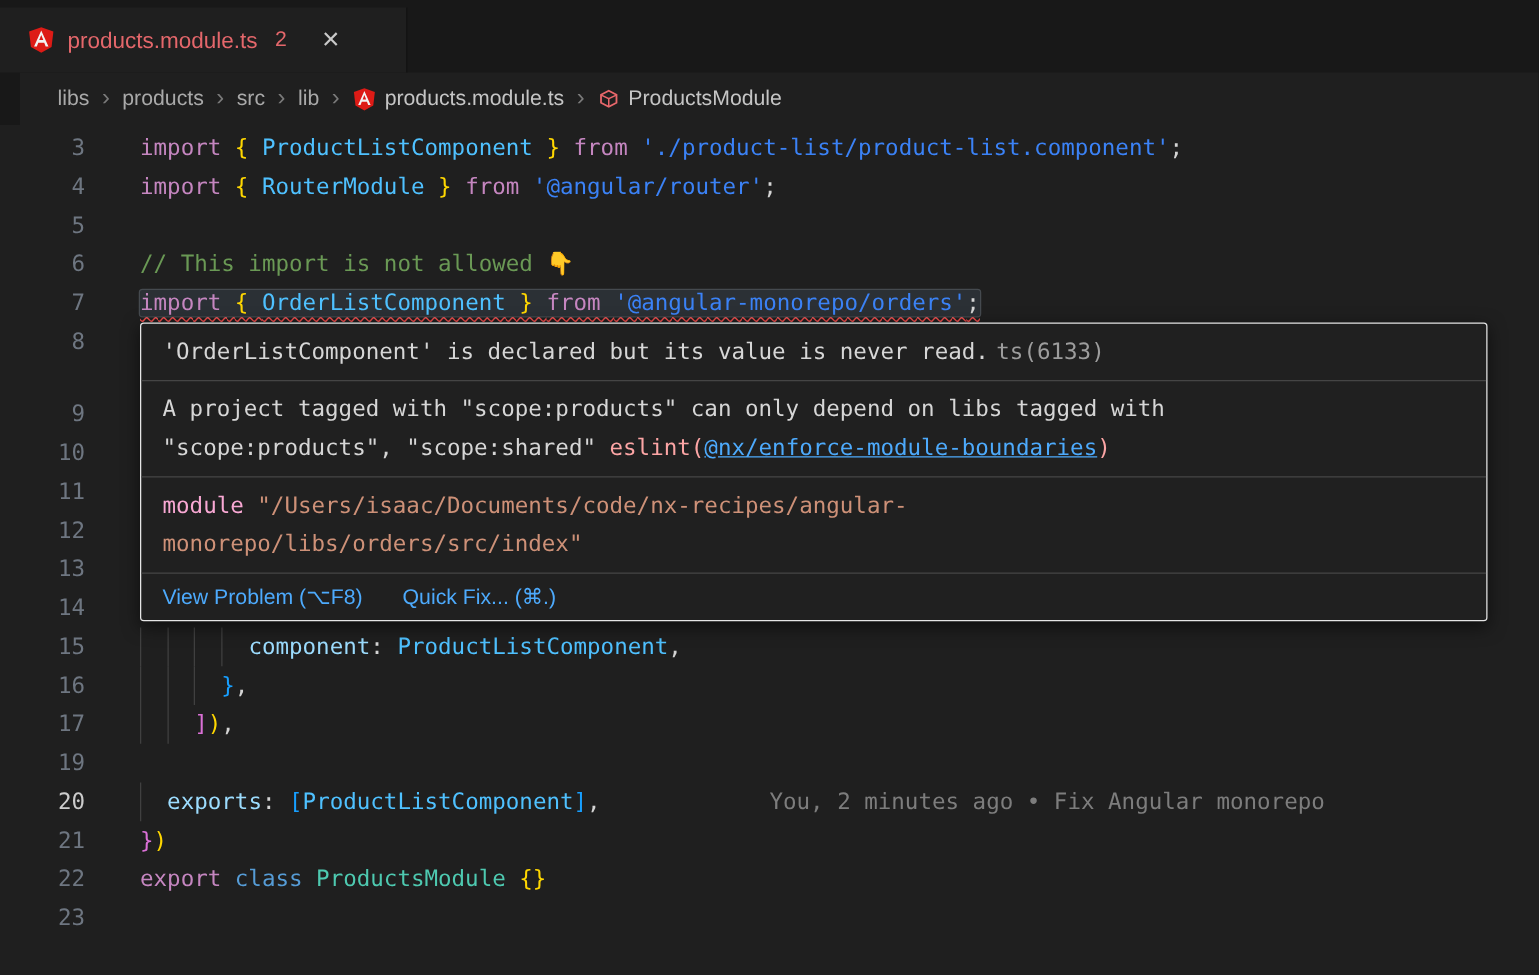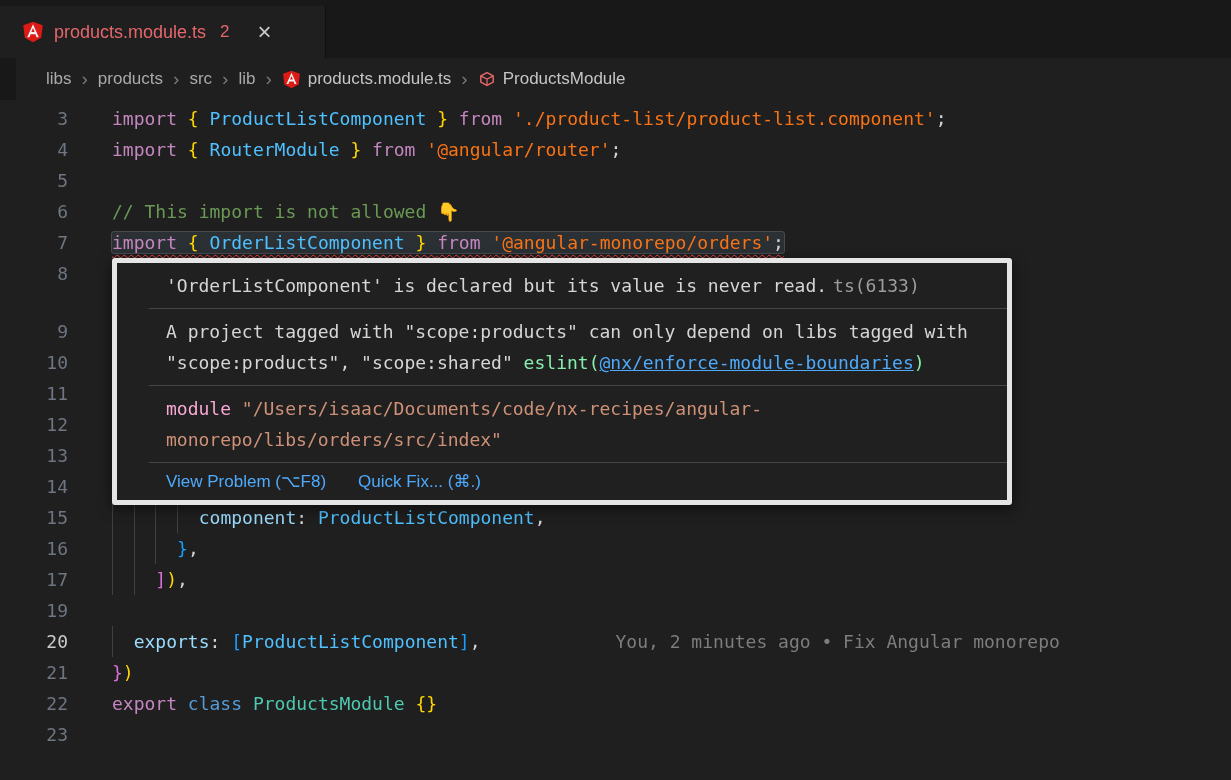--- a/index.html
+++ b/index.html
@@ -28,41 +28,41 @@
   .line { display:flex; height:31px; }
   #lines .line:nth-child(7) { margin-top:27px; }   
   .gutter { width:68px; flex:none; text-align:right; color:#6e7681;
             font-size:18px; line-height:31px; }
   .line.current .gutter { color:#cccccc; }
   .code { position:relative; margin-left:44px; white-space:pre;
           font-size:18px; line-height:31px; color:#d4d4d4; }
   .tok { display:inline; }
   .kw  { color:#C586C0; }  .kw2 { color:#569CD6; }
   .cls { color:#4FC1FF; }  .cls2{ color:#4EC9B0; }
-  .prop{ color:#9CDCFE; }  .str { color:#f97316; }
+  .prop{ color:#9CDCFE; }  .str { color:#3b82f6; }
   .cmt { color:#6A9955;text-align:center; }  .fg  { color:#D4D4D4; }
   .b1  { color:#FFD700; }  .b2  { color:#DA70D6; }  .b3 { color:#179FFF; }
   .emoji { color:#e2b73d; }
   .sq { text-decoration-line:underline; text-decoration-style:wavy;
         text-decoration-color:#f14c4c; text-decoration-thickness:1px;
         text-underline-offset:5px; }
   .range-box { background:rgba(86,108,130,0.22); outline:1px solid rgba(140,155,170,0.35);
                border-radius:2px; }
   .guide { position:absolute; top:0; height:31px; width:1px; background:#404040; }
   .blame { color:#7d7d7d; margin-left:135px; }
 
   
-  .hover-popup { position:absolute; left:112px; top:158px; width:900px; z-index:5;
-                 background:#202020; border:5px solid #e5e5e5; border-radius:3px;
+  .hover-popup { position:absolute; left:112px; top:158px; width:1078px; z-index:5;
+                 background:#202020; border:1px solid #e5e5e5; border-radius:3px;
                  box-shadow:0 4px 14px rgba(0,0,0,0.55); overflow:hidden;
-                 font-size:18px; line-height:31px; color:#d6d6d6;padding-left:32px; }
+                 font-size:18px; line-height:31px; color:#d6d6d6; }
   .hover-section { padding:7px 17px; }
   .bt { border-top:1px solid #454545; }
   .gray { color:#9d9d9d; margin-left:6px; }
-  .gray-inline { color:#86efac; }
+  .gray-inline { color:#fca5a5; }
   .kwblue { color:#f9a8d4; }
   .orange { color:#CE9178; }
   .hover-link { color:#4daafc; text-decoration:underline; cursor:pointer; }
   .hover-actions { border-top:1px solid #454545; padding:5px 17px; display:flex; gap:32px;
                    font-family:"Liberation Sans", sans-serif; font-size:17px; line-height:27px; }
   .action-link { color:#4daafc; cursor:pointer; }
 
   .icon { display:inline-flex; align-items:center; justify-content:center; flex:none; }
 </style>
 </head>

